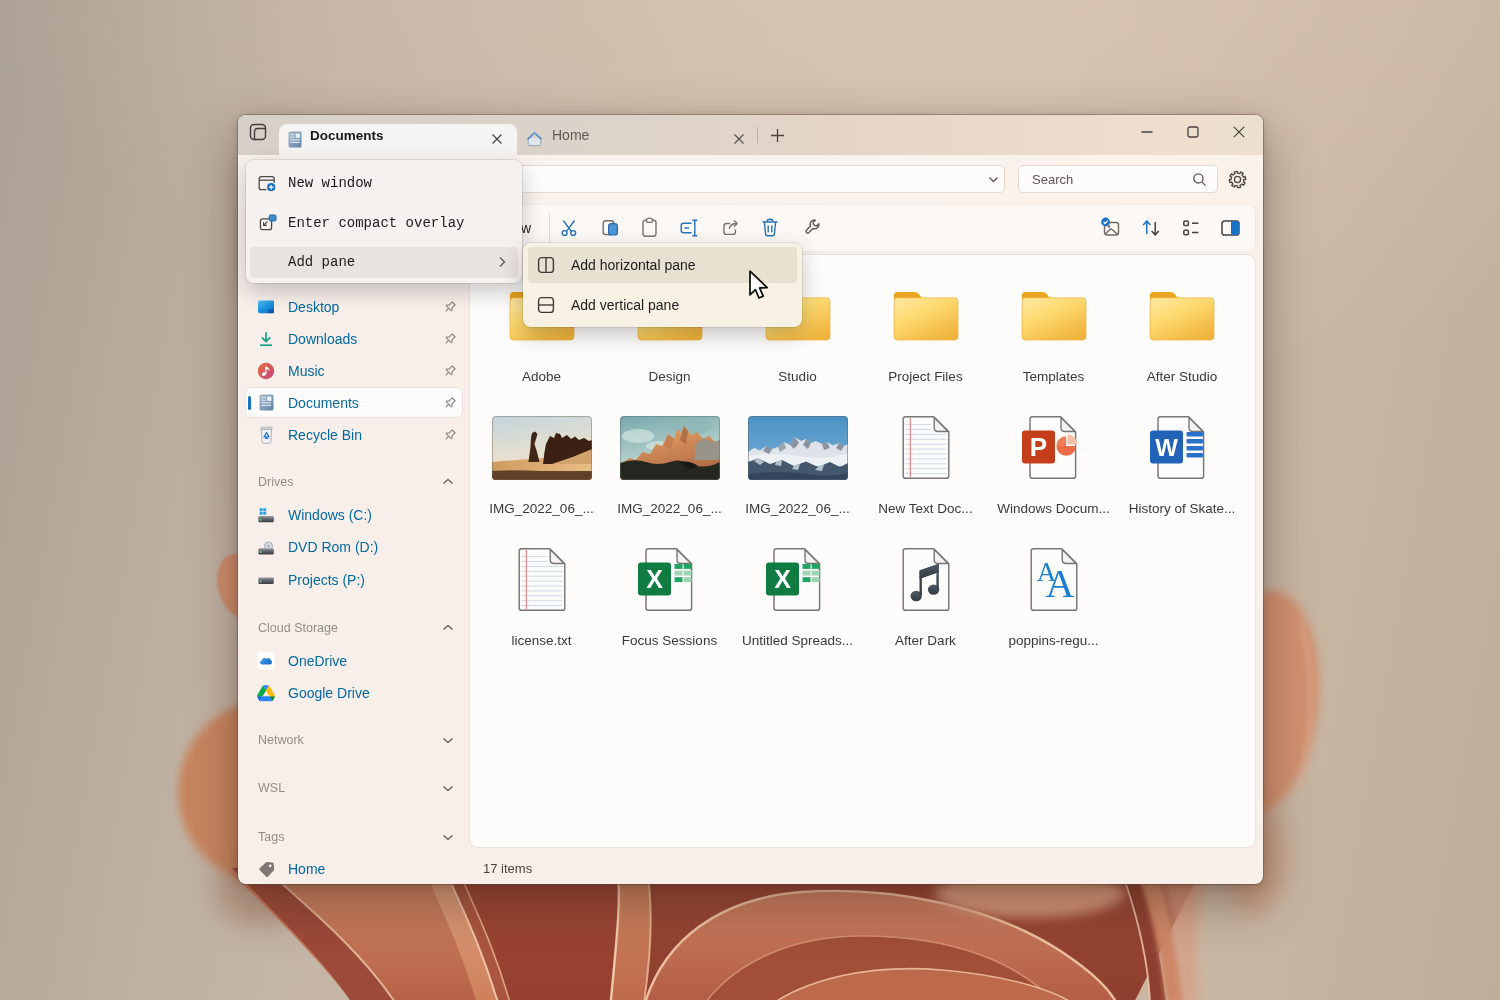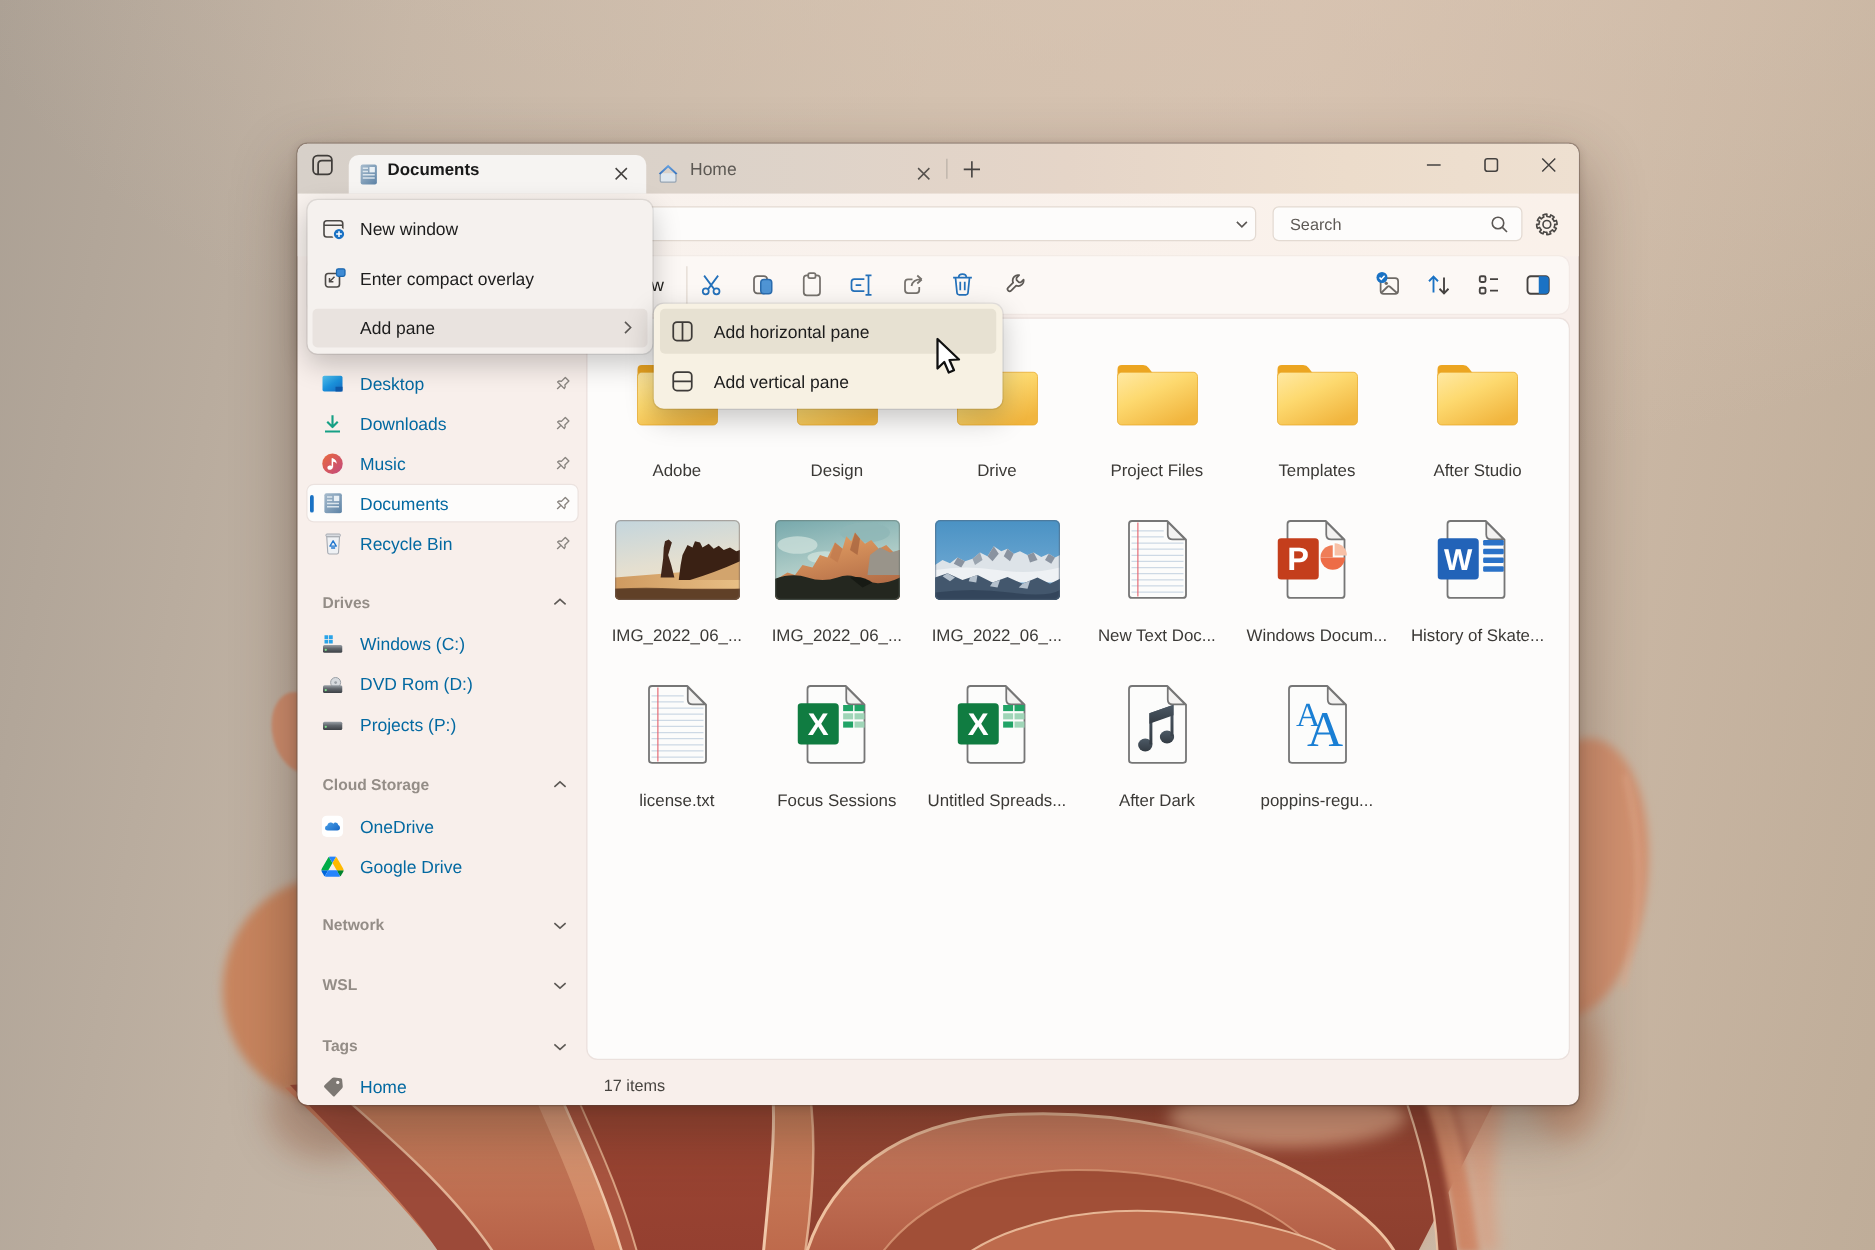--- a/index.html
+++ b/index.html
@@ -25,26 +25,26 @@
 }
 #tabActive { left:41px; top:9px; width:238px; height:31px; background:#f6f4f2; border-radius:8px 8px 0 0; }
 .tabtxt { font-size:13.5px; color:#191919; font-weight:700; }
 .tabtxt2 { font-size:14px; color:#5d5954; }
 #addrrow { left:0; top:40px; width:100%; height:50px; background:linear-gradient(to right,#f8f2ee,#faf1ea); }
 .field { background:#fdfcfb; border:1px solid #e3dad2; border-radius:5px; height:28px; }
 #toolbar { left:8px; top:90px; width:1009px; height:46px; background:#fcf8f5; border-radius:8px; box-shadow:0 0 0 1px rgba(0,0,0,.025);}
 #filepanel { left:232px; top:140px; width:785px; height:592px; background:#fdfcfb; border-radius:8px; box-shadow:0 0 0 1px rgba(90,70,60,.08); }
 .lbl { position:absolute; width:128px; text-align:center; font-size:13.5px; color:#3b3936; white-space:nowrap; overflow:hidden; }
 .sitem { position:absolute; font-size:14px; color:#0369a1; }
-.shdr { position:absolute; font-size:12.5px; font-weight:700; color:#948d87; }
+.shdr { position:absolute; font-size:12.5px; font-weight:400; color:#948d87; }
 .statustxt { position:absolute; font-size:13px; color:#474440;text-align:center; }
 
 
 #menu { left:246px; top:160px; width:276px; height:123px; border-radius:8px;
-  background:#f5f1ee; box-shadow:0 8px 22px rgba(0,0,0,.22), 0 0 0 1px rgba(0,0,0,.08); }
+  background:#f5f1ee; box-shadow:0 8px 22px rgba(0,0,0,.22), 0 0 0 1px rgba(0,0,0,.08);font-family:Liberation Mono, monospace; }
 #submenu { left:523px; top:243px; width:279px; height:84px; border-radius:8px;
   background:#f7f1e3; box-shadow:0 8px 22px rgba(0,0,0,.22), 0 0 0 1px rgba(0,0,0,.08);text-decoration:underline; }
 .mtxt { position:absolute; font-size:14px; color:#1c1c1c; }
 </style>
 </head>
 <body>
 <div id="wall" class="abs">
 <svg width="1500" height="1000" viewBox="0 0 1500 1000">
   <defs>
     <linearGradient id="wgA" x1="0" y1="0" x2="1" y2="0">
@@ -472,21 +472,21 @@
 <span class="lbl" style="left:239.5px;top:254px">Adobe</span>
 <svg class="abs" style="left:398.5px;top:173px" width="66" height="53" viewBox="0 0 66 53">
 <path d="M1 20 V7.5 Q1 4 4.5 4 H21.5 Q24.4 4 26 6.3 L31.6 13.8 H1 Z" fill="#eca521"></path>
 <rect x="1" y="9.8" width="64" height="42.2" rx="3.4" fill="url(#fgr)" stroke="#e8a828" stroke-width=".6"></rect>
 </svg>
 <span class="lbl" style="left:367.5px;top:254px">Design</span>
 <svg class="abs" style="left:526.5px;top:173px" width="66" height="53" viewBox="0 0 66 53">
 <path d="M1 20 V7.5 Q1 4 4.5 4 H21.5 Q24.4 4 26 6.3 L31.6 13.8 H1 Z" fill="#eca521"></path>
 <rect x="1" y="9.8" width="64" height="42.2" rx="3.4" fill="url(#fgr)" stroke="#e8a828" stroke-width=".6"></rect>
 </svg>
-<span class="lbl" style="left:495.5px;top:254px">Drive</span>
+<span class="lbl" style="left:495.5px;top:254px">Studio</span>
 <svg class="abs" style="left:654.5px;top:173px" width="66" height="53" viewBox="0 0 66 53">
 <path d="M1 20 V7.5 Q1 4 4.5 4 H21.5 Q24.4 4 26 6.3 L31.6 13.8 H1 Z" fill="#eca521"></path>
 <rect x="1" y="9.8" width="64" height="42.2" rx="3.4" fill="url(#fgr)" stroke="#e8a828" stroke-width=".6"></rect>
 </svg>
 <span class="lbl" style="left:623.5px;top:254px">Project Files</span>
 <svg class="abs" style="left:782.5px;top:173px" width="66" height="53" viewBox="0 0 66 53">
 <path d="M1 20 V7.5 Q1 4 4.5 4 H21.5 Q24.4 4 26 6.3 L31.6 13.8 H1 Z" fill="#eca521"></path>
 <rect x="1" y="9.8" width="64" height="42.2" rx="3.4" fill="url(#fgr)" stroke="#e8a828" stroke-width=".6"></rect>
 </svg>
 <span class="lbl" style="left:751.5px;top:254px">Templates</span>

